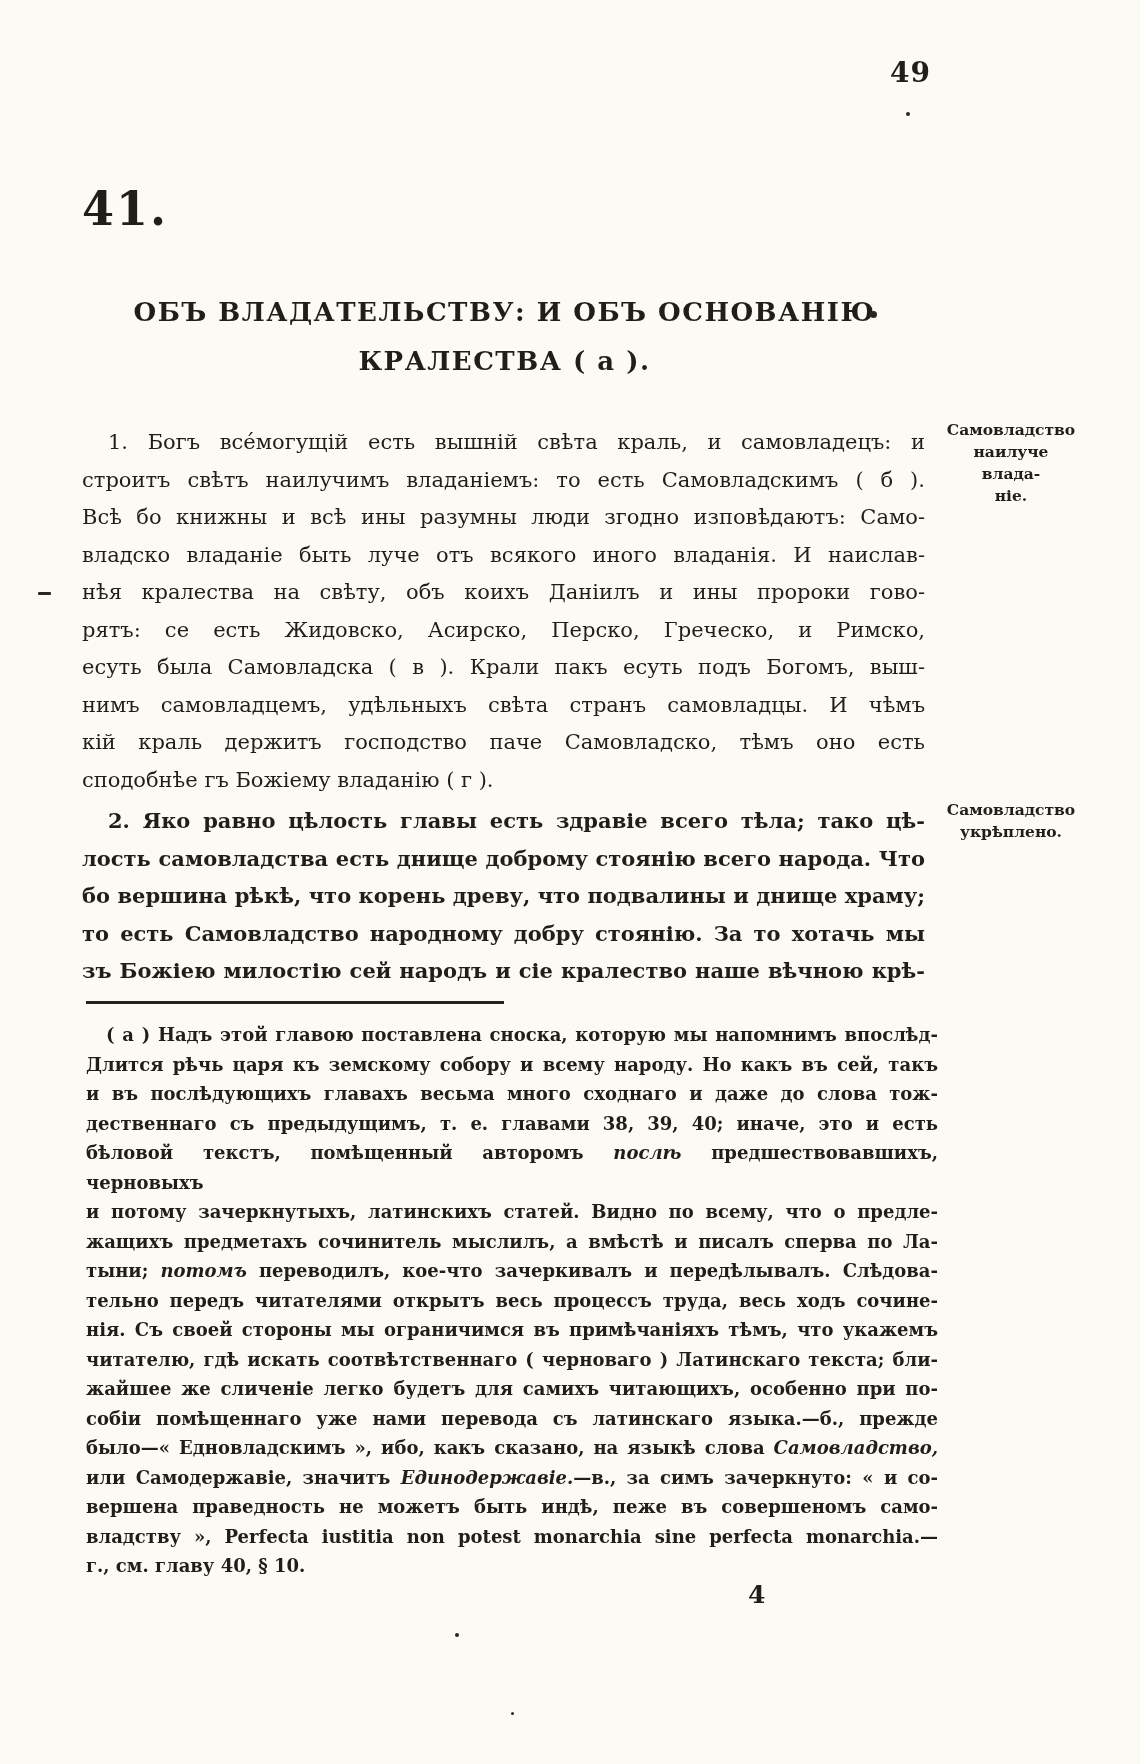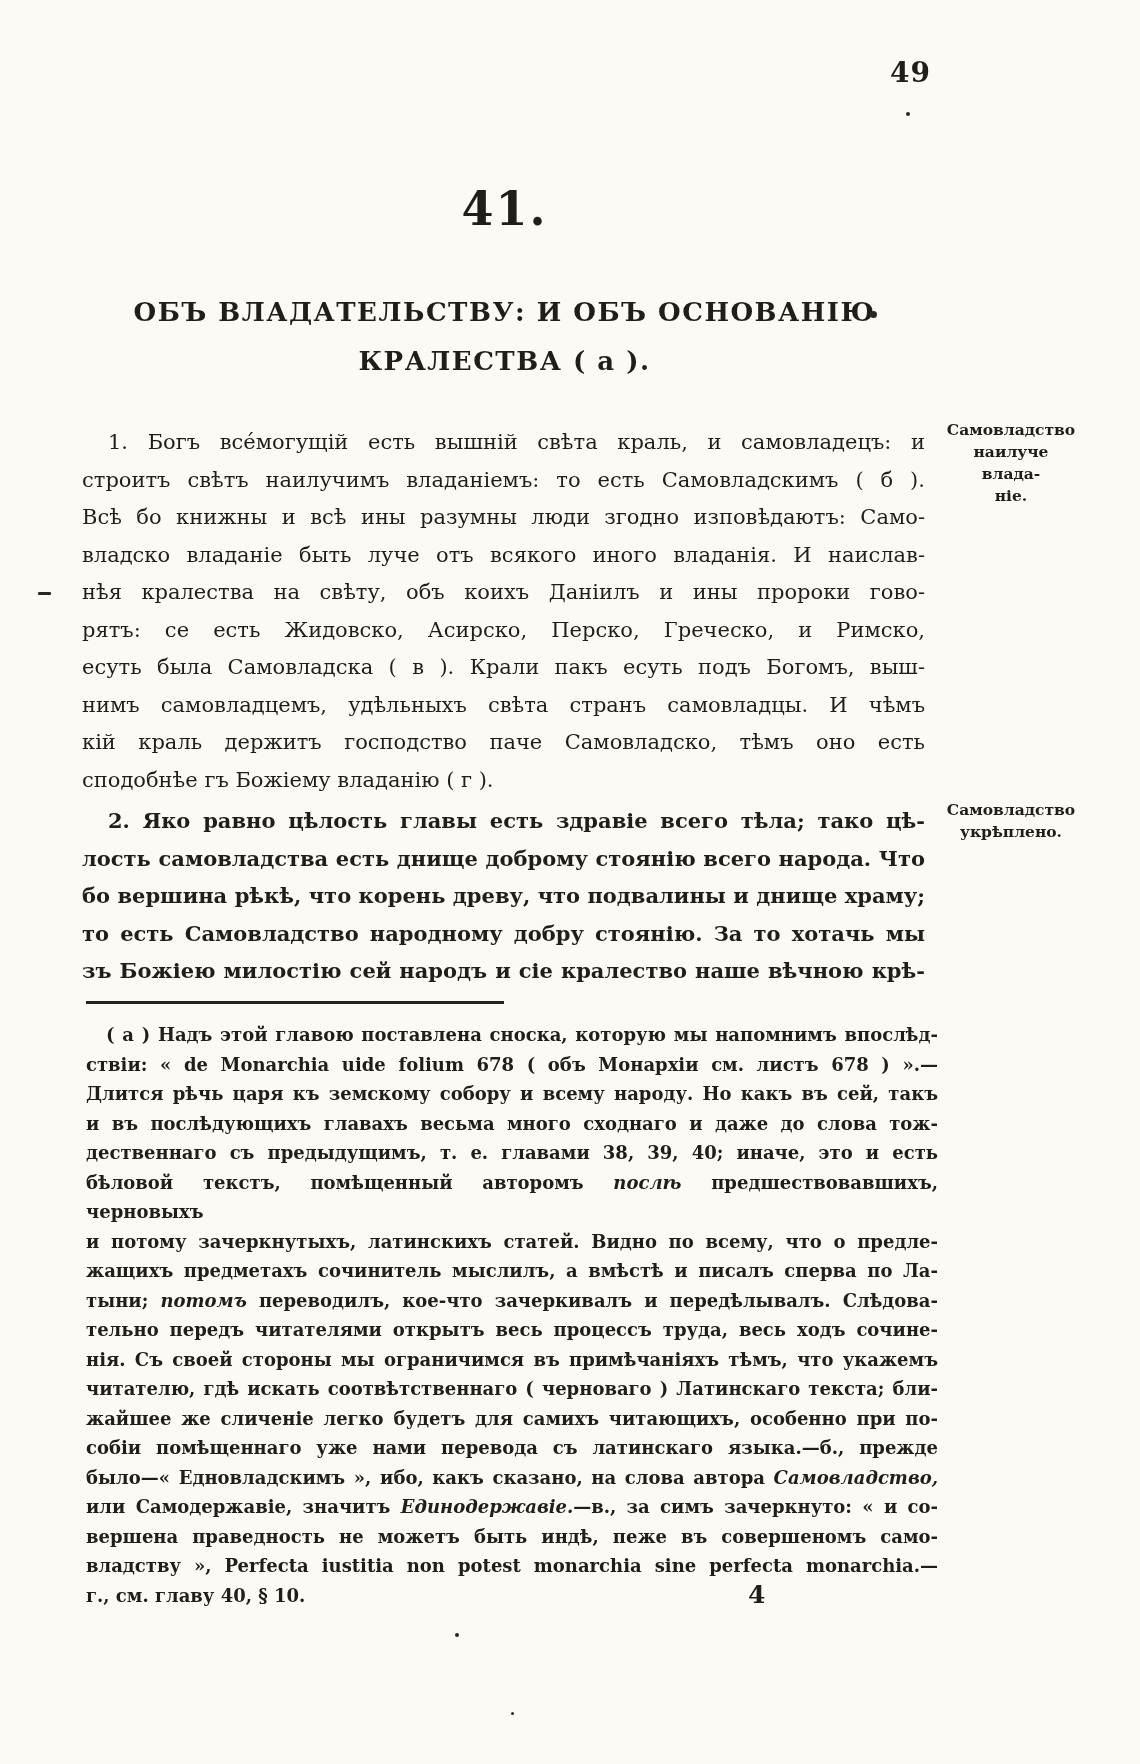--- a/index.html
+++ b/index.html
@@ -7,21 +7,21 @@
     width:1140px;height:1764px;position:relative;
     background:#fbfaf5;
     color:#211e19;
     font-family:"DejaVu Serif","Liberation Serif",serif;
   }
   .abs{position:absolute;}
   #page-number{
     left:890px;top:56px;font-size:28px;font-weight:bold;letter-spacing:1px;
   }
   #chapter-number{
-    left:82px;top:182px;width:845px;text-align:center;
+    left:82px;top:182px;width:845px;
     font-size:46px;font-weight:bold;letter-spacing:2px;
   }
   #chapter-title{
     left:82px;top:288px;width:845px;
     font-size:26px;font-weight:bold;letter-spacing:1.5px;line-height:49px;
   }
   #chapter-title .line{text-align:left;text-align-last:center;}
   #body-text{
     left:82px;top:424px;width:843px;
     font-size:21px;line-height:37.5px;
@@ -100,34 +100,33 @@
   </div>
 <div class="abs margin-note" id="margin-note-2">
     <div class="line">Самовладство</div>
     <div class="line">укрѣплено.</div>
   </div>
 
 <div class="abs" id="footnote-rule"></div>
 
 <div class="abs closed" id="footnote">
     <div class="line">( а ) Надъ этой главою поставлена сноска, которую мы напомнимъ впослѣд-</div>
-    <div class="line">ствіи: « de Monarchia uide folium 678 ( объ Монархіи см. листъ 678 ) ».—</div>
     <div class="line">Длится рѣчь царя къ земскому собору и всему народу. Но какъ въ сей, такъ</div>
     <div class="line">и въ послѣдующихъ главахъ весьма много сходнаго и даже до слова тож-</div>
     <div class="line">дественнаго съ предыдущимъ, т. е. главами 38, 39, 40; иначе, это и есть</div>
     <div class="line"><span>бѣловой текстъ, помѣщенный авторомъ </span><span class="it">послѣ</span><span> предшествовавшихъ, черновыхъ</span></div>
     <div class="line">и потому зачеркнутыхъ, латинскихъ статей. Видно по всему, что о предле-</div>
     <div class="line">жащихъ предметахъ сочинитель мыслилъ, а вмѣстѣ и писалъ сперва по Ла-</div>
     <div class="line"><span>тыни; </span><span class="it">потомъ</span><span> переводилъ, кое-что зачеркивалъ и передѣлывалъ. Слѣдова-</span></div>
     <div class="line">тельно передъ читателями открытъ весь процессъ труда, весь ходъ сочине-</div>
     <div class="line">нія. Съ своей стороны мы ограничимся въ примѣчаніяхъ тѣмъ, что укажемъ</div>
     <div class="line">читателю, гдѣ искать соотвѣтственнаго ( черноваго ) Латинскаго текста; бли-</div>
     <div class="line">жайшее же сличеніе легко будетъ для самихъ читающихъ, особенно при по-</div>
     <div class="line">собіи помѣщеннаго уже нами перевода съ латинскаго языка.—б., прежде</div>
-    <div class="line"><span>было—« Едновладскимъ », ибо, какъ сказано, на слова автора </span><span class="it">Самовладство,</span></div>
+    <div class="line"><span>было—« Едновладскимъ », ибо, какъ сказано, на языкѣ слова </span><span class="it">Самовладство,</span></div>
     <div class="line"><span>или Самодержавіе, значитъ </span><span class="it">Единодержавіе.</span><span>—в., за симъ зачеркнуто: « и со-</span></div>
     <div class="line">вершена праведность не можетъ быть индѣ, пеже въ совершеномъ само-</div>
     <div class="line">владству », Perfecta iustitia non potest monarchia sine perfecta monarchia.—</div>
     <div class="line">г., см. главу 40, § 10.</div>
   </div>
 
 <div class="abs" id="signature-mark">4</div>
 
 <div class="speck" id="speck-footnote"></div>
 <div class="speck" id="speck-bottom"></div>

